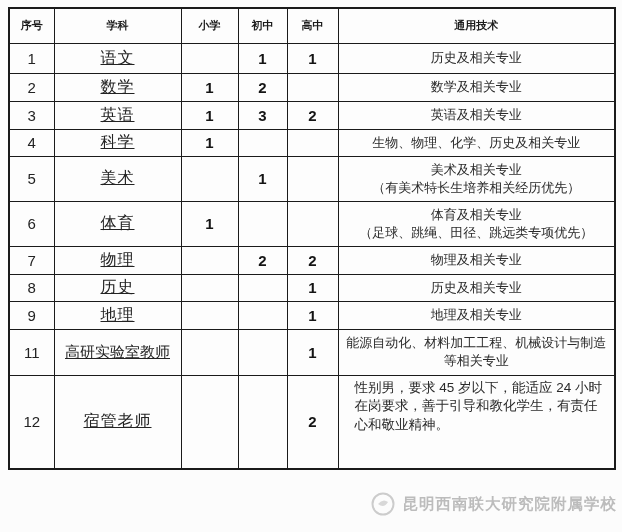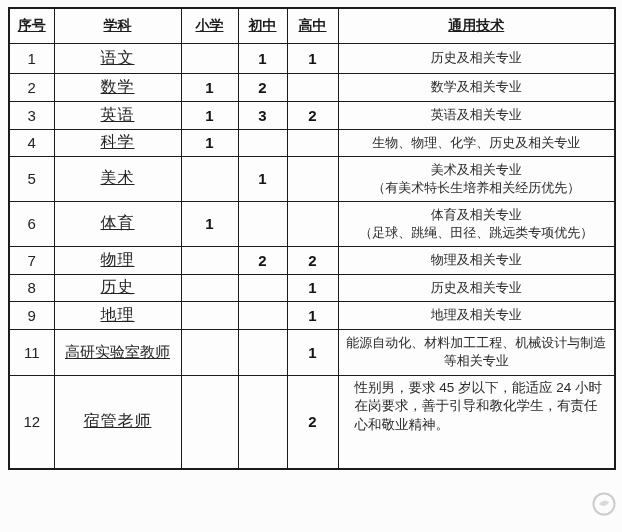--- a/index.html
+++ b/index.html
@@ -33,24 +33,23 @@
   
   tr.rh35 { height: 35px; }
   tr.rh30 { height: 30px; }
   tr.rh28 { height: 28px; }
   tr.rh27 { height: 27px; }
   tr.rh29 { height: 29px; }
   tr.rh45 { height: 45px; }
   tr.rh46 { height: 46px; }
   tr.rh94 { height: 94px; }
   th.hdr {
-    font-size: 14px;
+    font-size: 11px;
     font-weight: bold;
     color: #1d1d1d;
-    text-decoration: underline;
   }
   td.serial { font-size: 15px; color: #232323; }
   td.subject { font-size: 16px; color: #232323; letter-spacing: 1px; text-decoration: underline; }
   td.subject.small { font-size: 15px; letter-spacing: 0; }
   td.count { font-size: 15px; font-weight: bold; color: #141414; }
   td.req {
     font-size: 13px;
     color: #2a2a2a;
     line-height: 1.38;
     white-space: pre-line;
@@ -204,14 +203,15 @@
     </tbody>
   </table>
 
   <div class="watermark">
     <span class="wm-logo">
       <svg viewBox="0 0 26 26" width="26" height="26">
         <circle cx="13" cy="13" r="10.5" fill="none" stroke="#c4c4c4" stroke-width="2"></circle>
         <path d="M8 13 q5 -6 10 -2 q-4 7 -10 2" fill="#d2d2d2" stroke="none"></path>
       </svg>
     </span>
+    <span class="wm-text">昆明西南联大研究院附属学校</span>
   </div>
 </div>
 
 </body></html>

